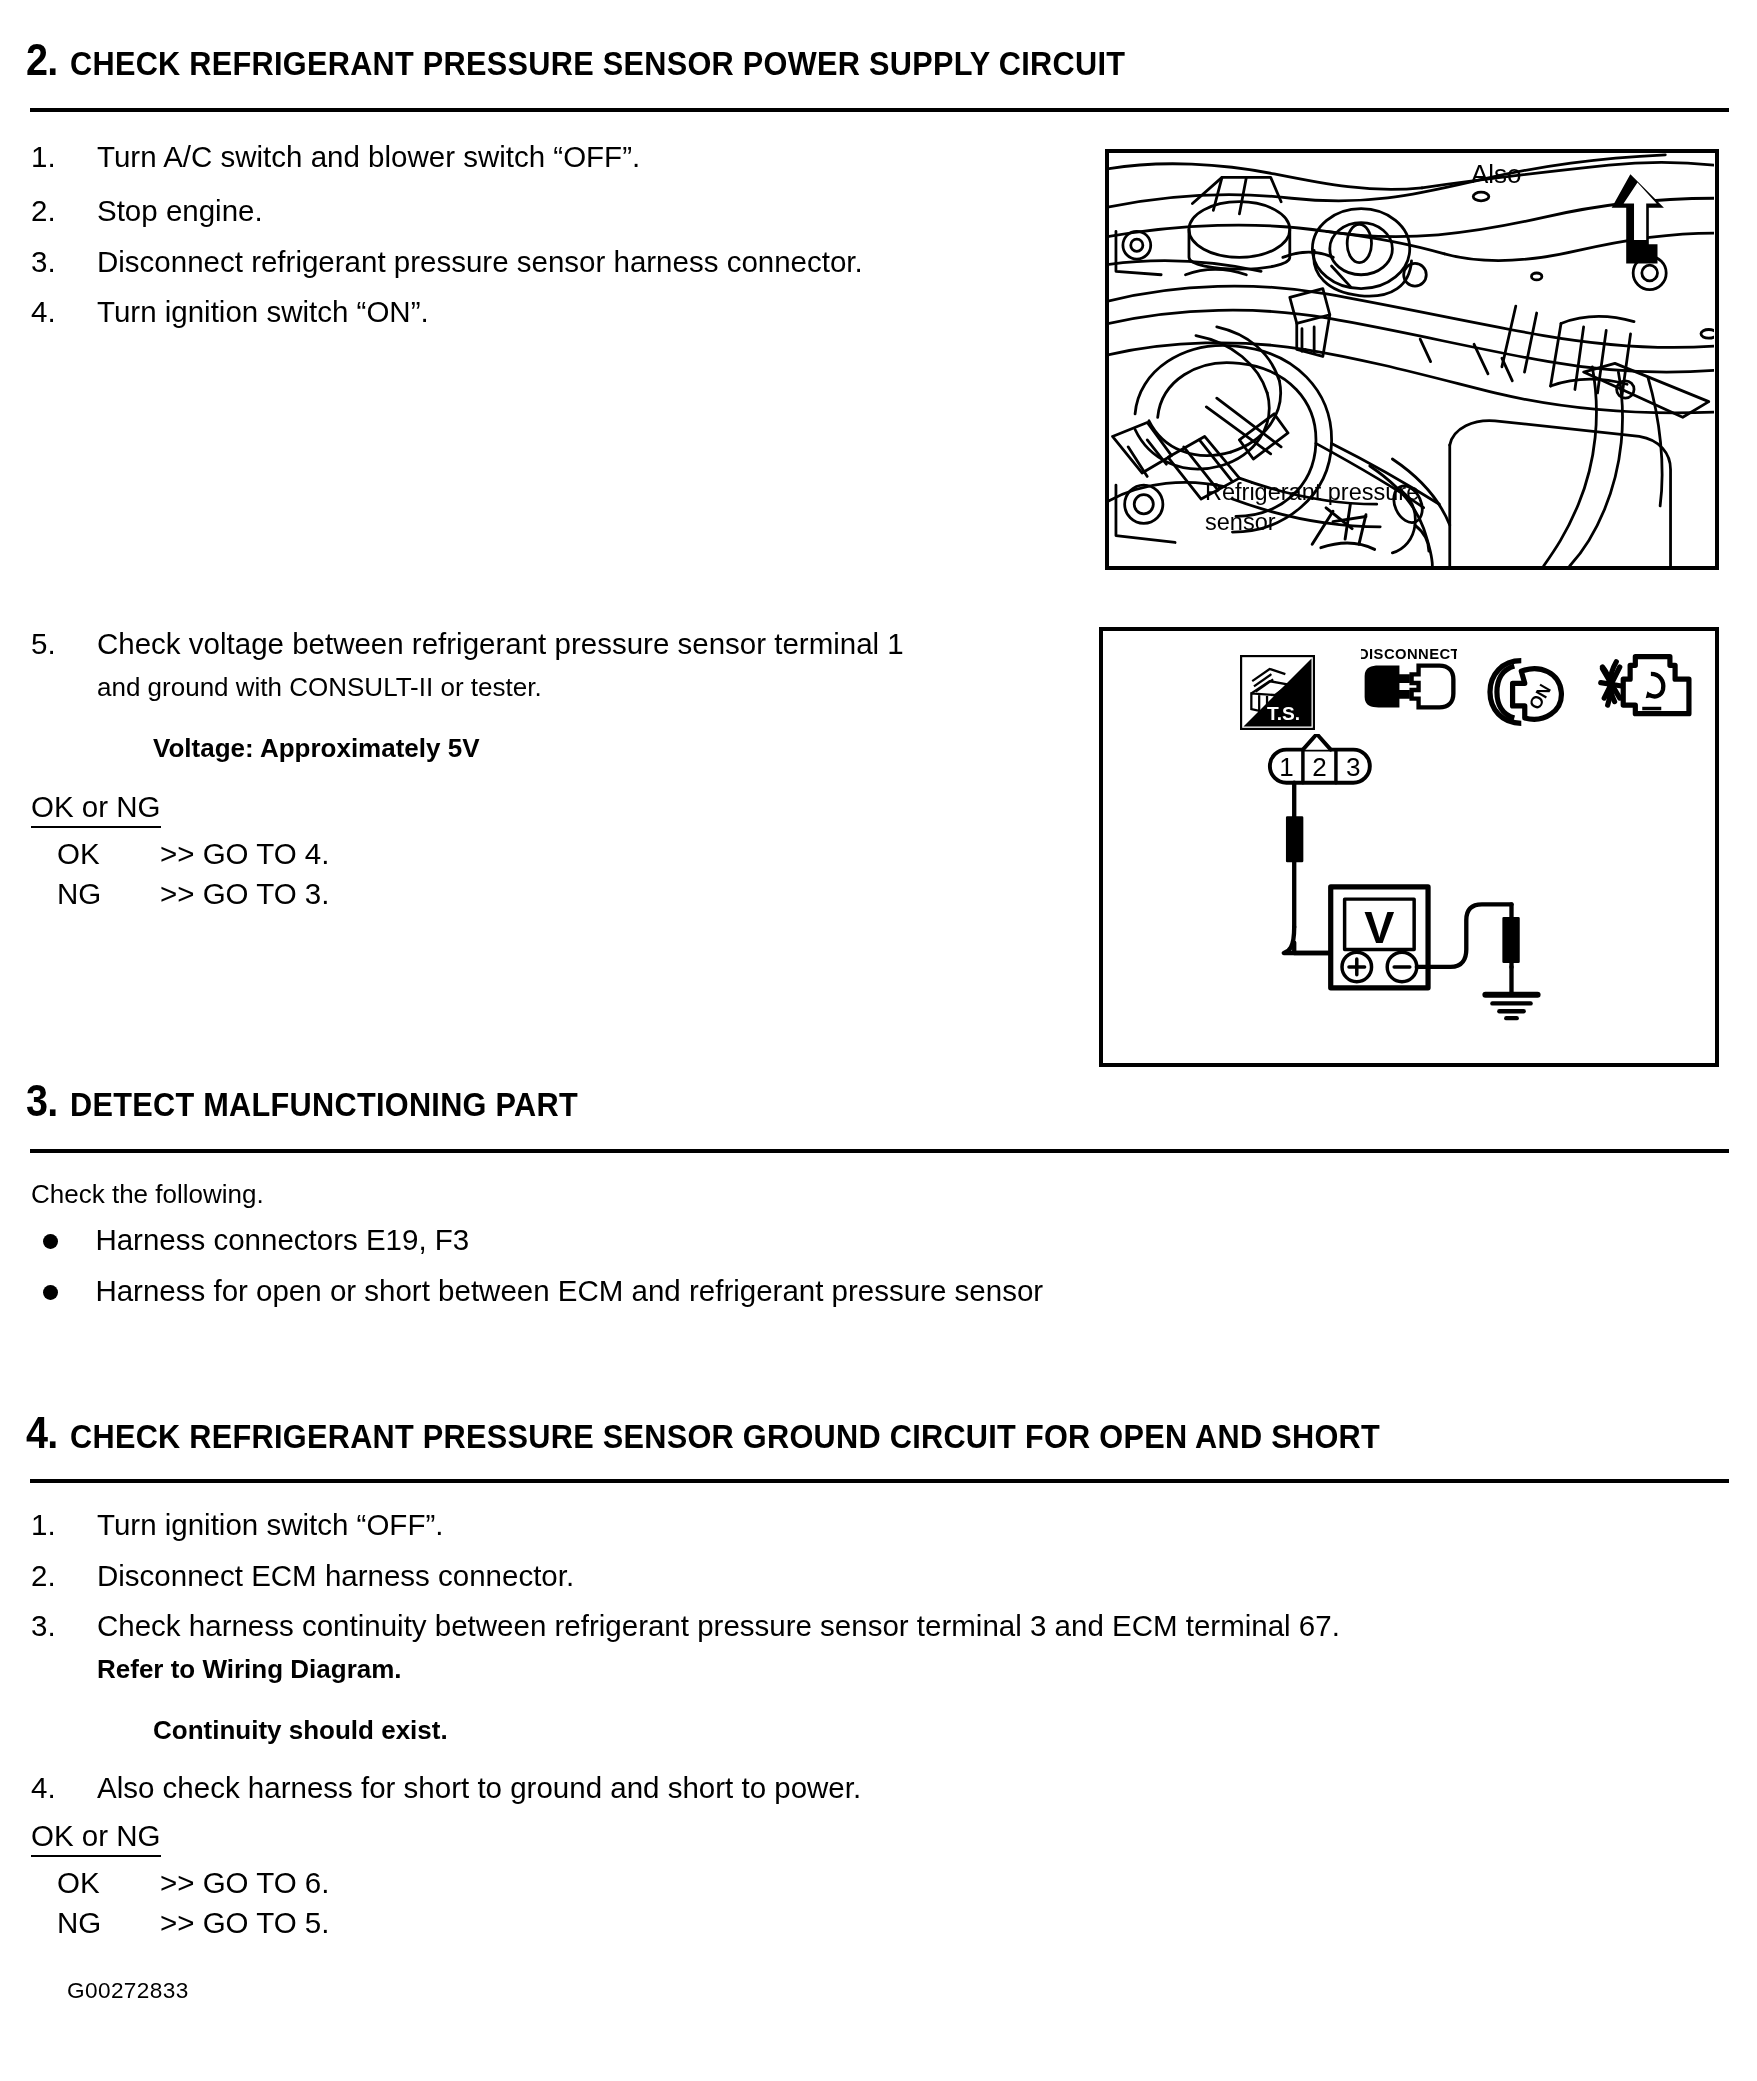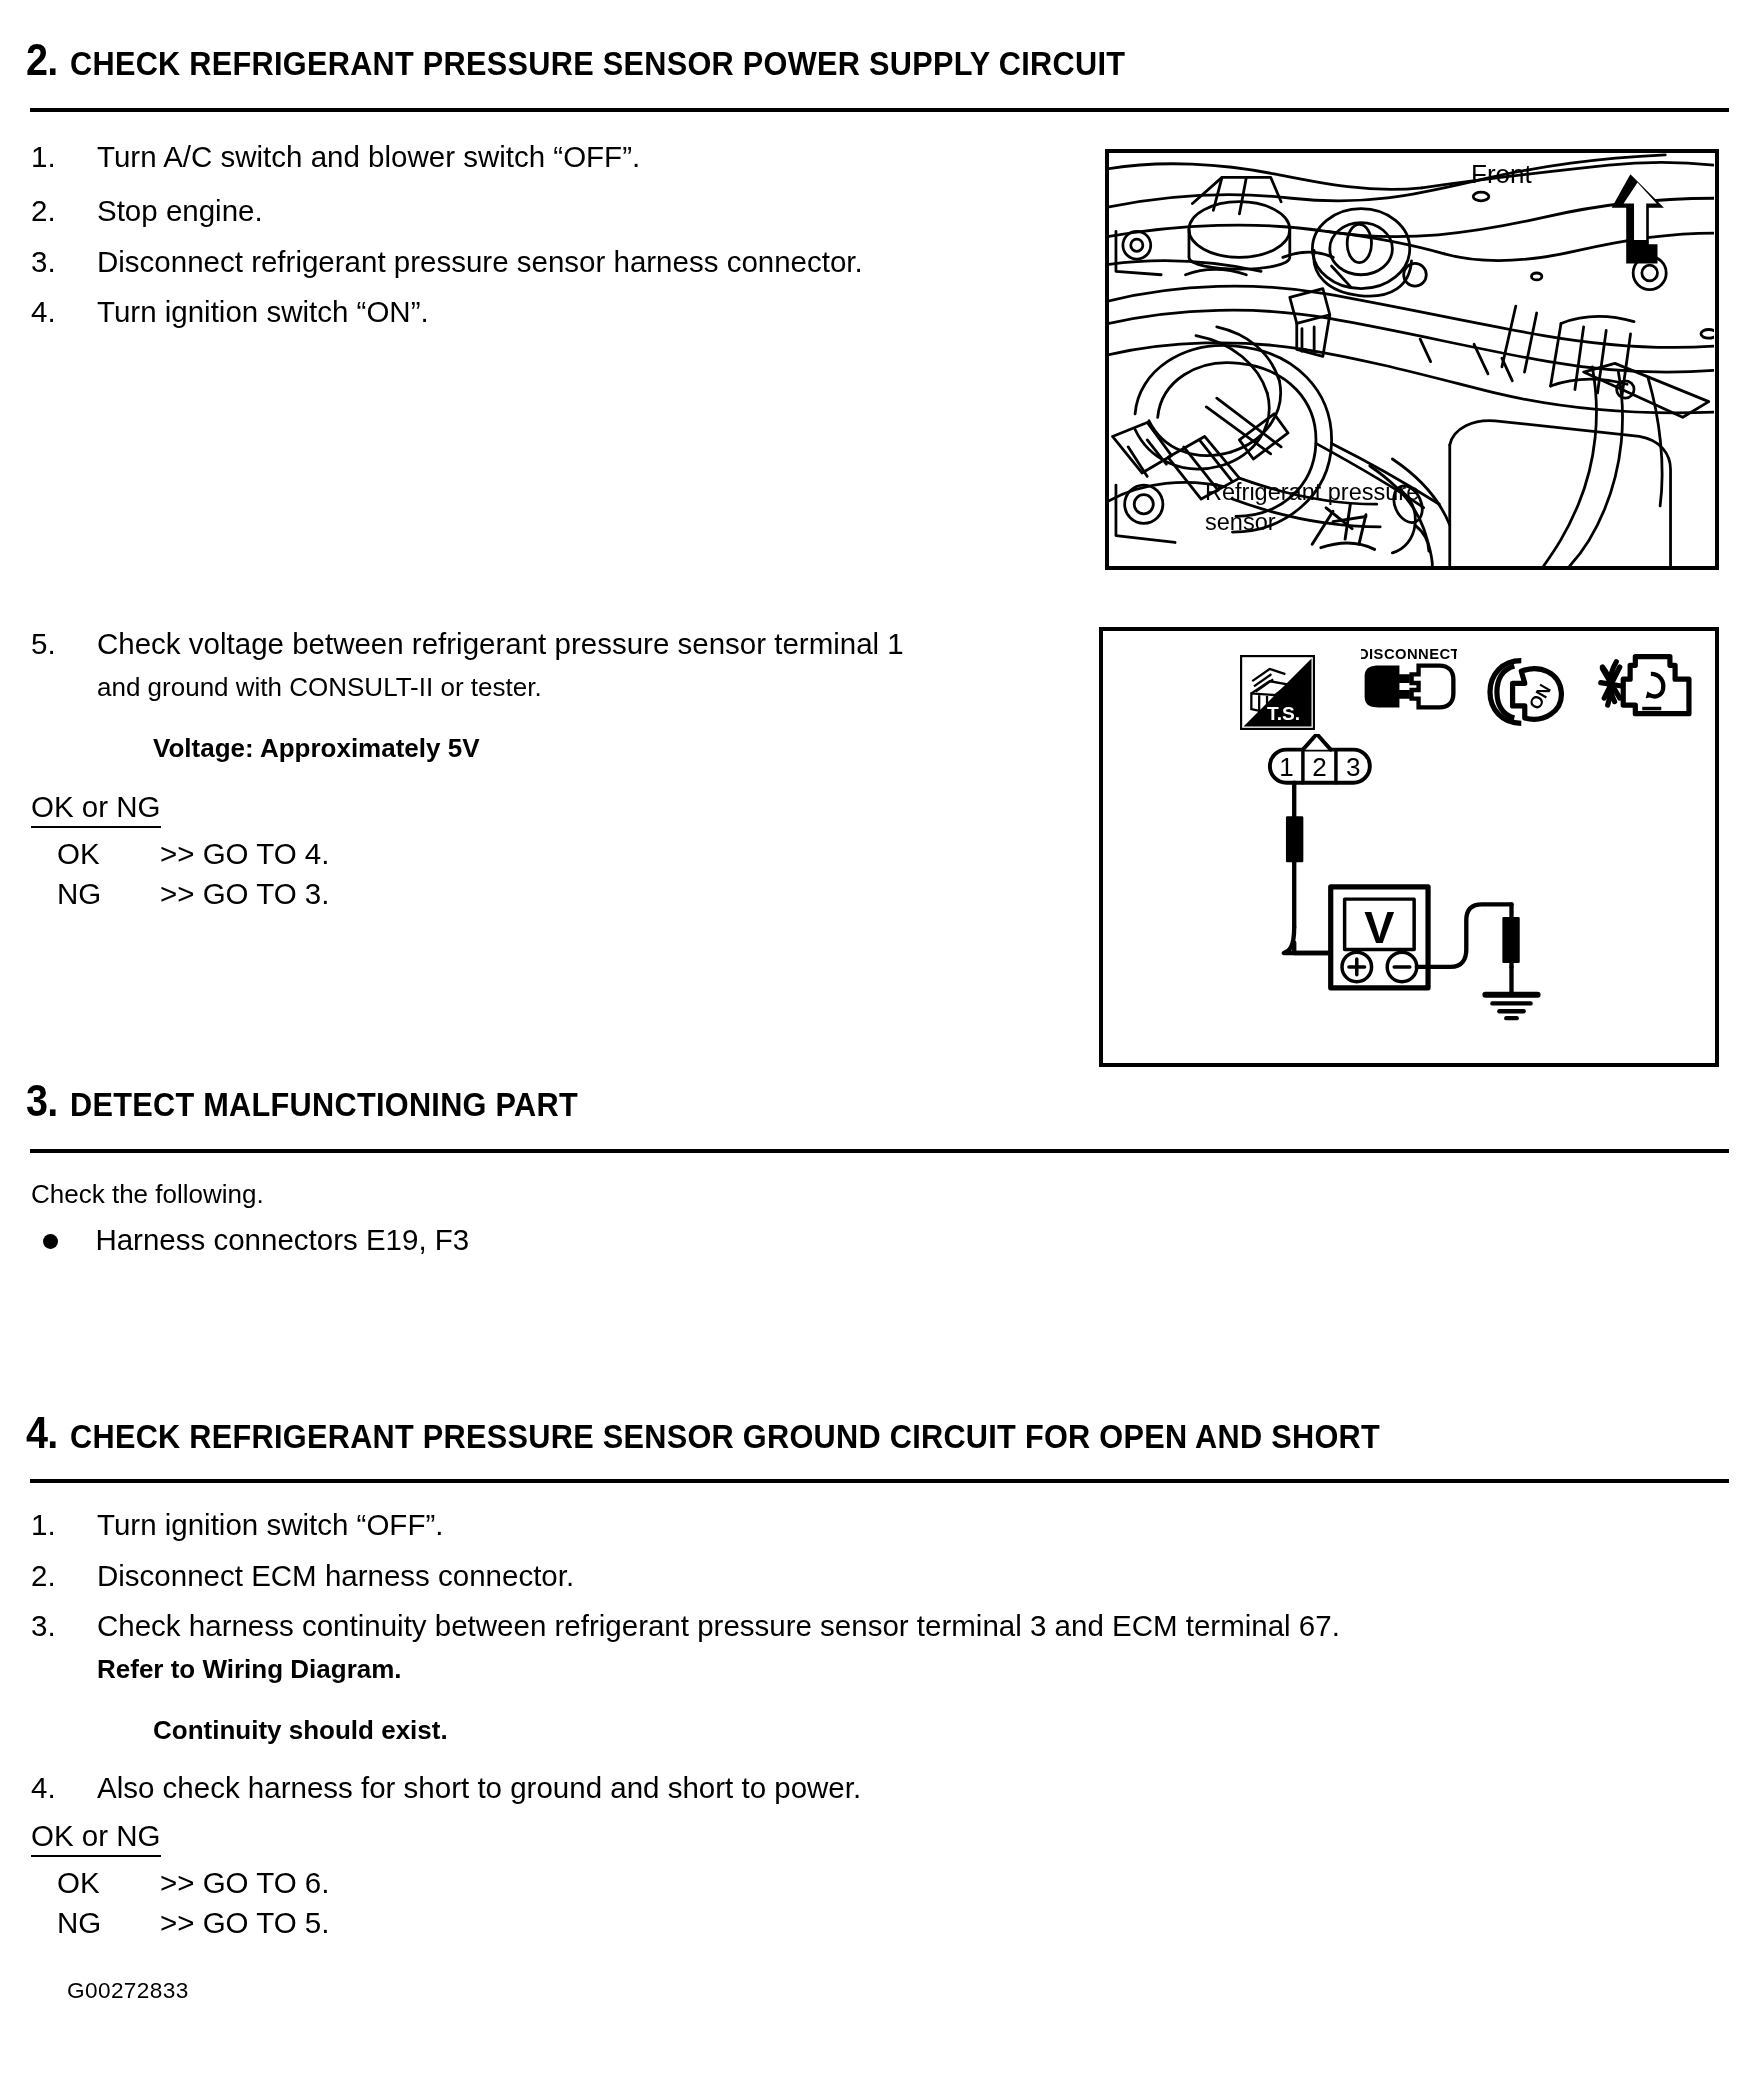--- a/index.html
+++ b/index.html
@@ -292,21 +292,21 @@
         <path d="M0,400 C40,378 90,374 134,384"></path>
       </g>
 
       <g>
         <path d="M600,26 L636,62 L620,62 L620,106 L630,106 L630,126 L596,126 L596,62 L580,62 Z" fill="#000" stroke="#000" stroke-width="2"></path>
         <path d="M608,34 L630,58 L618,58 L618,100 L604,100 L604,58 L592,58 Z" fill="#fff"></path>
         <path d="M596,106 L620,106 L620,126 L596,126 Z" fill="#000"></path>
       </g>
     </svg>
 
-    <div class="illus-label" style="left:362px; top:7px; font-size:26px;">Front</div>
+    <div class="illus-label" style="left:362px; top:7px; font-size:26px;">Also</div>
 
     <div class="illus-label" style="left:96px; top:325px;">Refrigerant pressure</div>
     <div class="illus-label" style="left:96px; top:355px;">sensor</div>
 
     <svg style="position:absolute; left:198px; top:346px;" width="104" height="54" viewBox="0 0 120 62">
       <g fill="none" stroke="#000" stroke-width="3.4" stroke-linecap="round">
         <path d="M6,52 L30,14"></path>
         <path d="M22,10 L52,34"></path>
         <path d="M50,6 L44,46"></path>
         <path d="M30,26 L68,20"></path>
@@ -422,20 +422,24 @@
     <span class="section-title">DETECT MALFUNCTIONING PART</span>
   </div>
   <div class="rule" style="top:1149px;"></div>
 
   <div class="txt" style="left:31px; top:1173px;">Check the following.</div>
 
   <div class="bullet-item" style="left:17.4px; top:1220px; width:1390px;">
     <span class="dot"></span>
     <span class="t">Harness connectors E19, F3</span>
   </div>
+  <div class="bullet-item" style="left:17.4px; top:1271px; width:1390px;">
+    <span class="dot"></span>
+    <span class="t">Harness for open or short between ECM and refrigerant pressure sensor</span>
+  </div>
 
 
   <div class="section-head" style="left:26px; top:1410px;">
     <span class="section-num">4.</span>
     <span class="section-title">CHECK REFRIGERANT PRESSURE SENSOR GROUND CIRCUIT FOR OPEN AND SHORT</span>
   </div>
   <div class="rule" style="top:1479px;"></div>
 
   <div class="num-item" style="left:31px; top:1505px; width:1390px;">
     <span class="n">1.</span>

